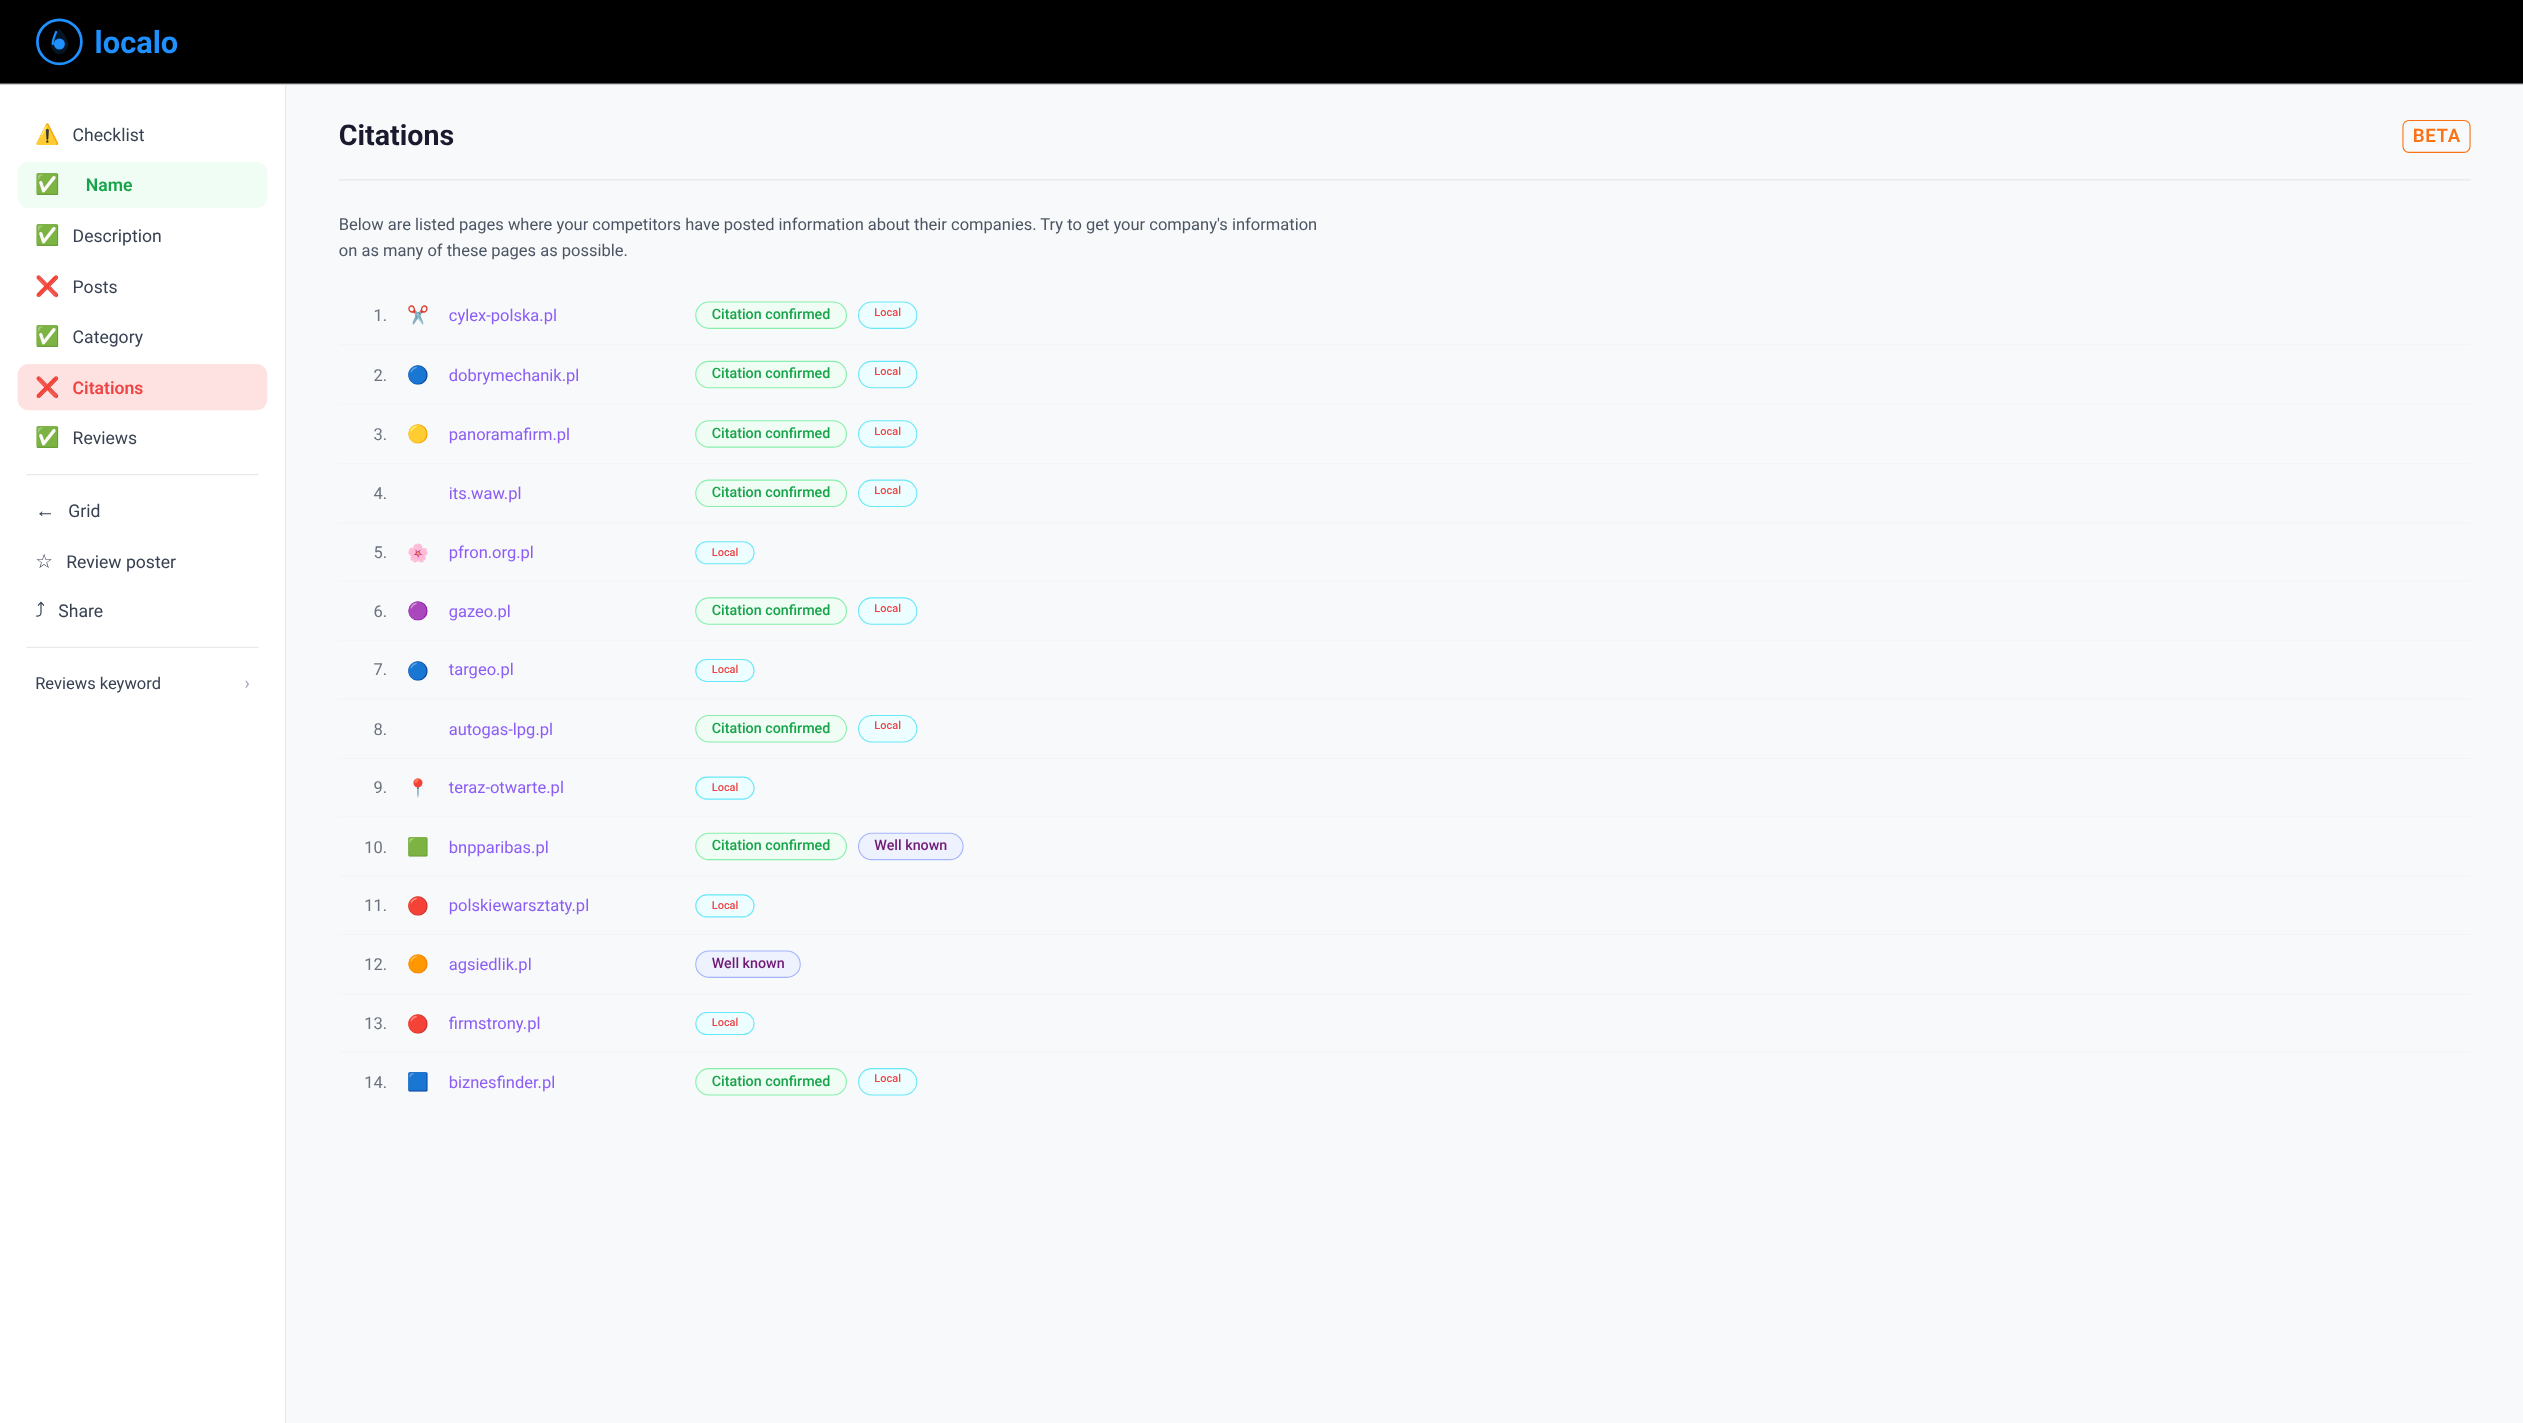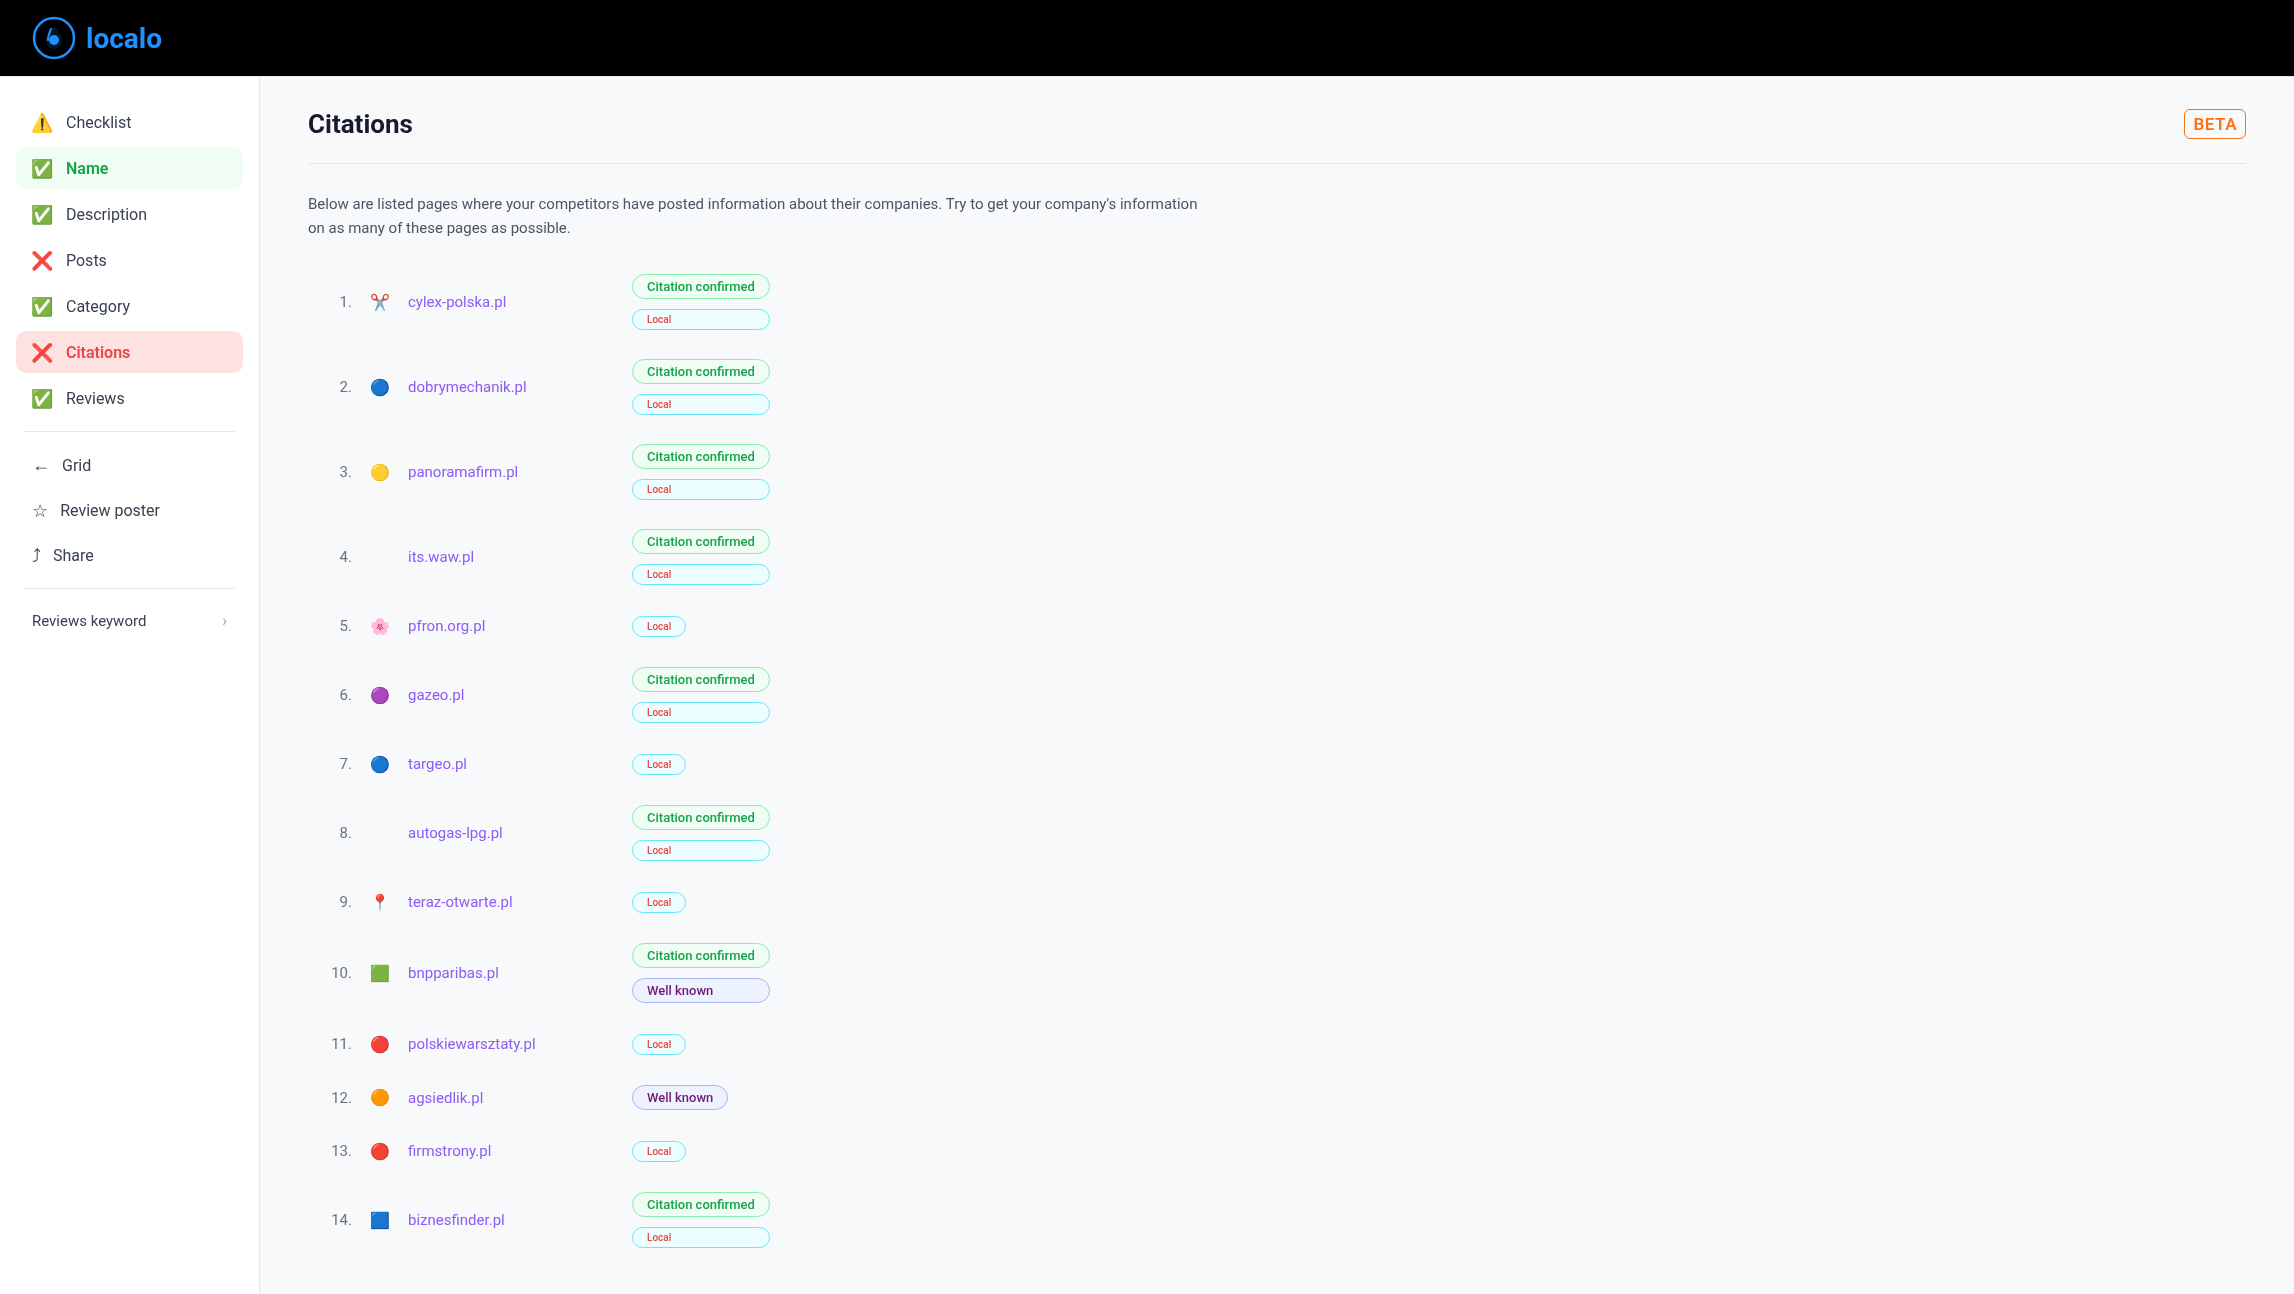--- a/index.html
+++ b/index.html
@@ -150,21 +150,20 @@
       color: #8b5cf6;
       text-decoration: none;
       min-width: 200px;
       flex-shrink: 0;
     }
 
     .citation-badges {
       display: flex;
       gap: 10px;
       margin-left: 8px;
-      flex-direction: column;
     }
 
     .badge-confirmed {
       border: 1.5px solid #86efac;
       color: #16a34a;
       background: #f0fdf4;
       font-size: 13px;
       font-weight: 500;
       padding: 4px 14px;
       border-radius: 20px;
@@ -211,21 +210,21 @@
   <div class="main-layout">
 
     <div class="sidebar">
 
       <div class="sidebar-item">
         <span class="status-icon icon-orange">⚠️</span>
         <span class="sidebar-label">Checklist</span>
       </div>
       <div class="sidebar-item" style="background:#f0fdf4;">
         <span class="status-icon icon-green">✅</span>
-        <span class="sidebar-label" style="color:#16a34a;font-weight:600;">Name</span>
+        <span class="sidebar-label" style="color:#16a34a;font-weight:600;margin-left:12px;">Name</span>
       </div>
       <div class="sidebar-item">
         <span class="status-icon icon-green">✅</span>
         <span class="sidebar-label">Description</span>
       </div>
       <div class="sidebar-item">
         <span class="status-icon icon-red">❌</span>
         <span class="sidebar-label">Posts</span>
       </div>
       <div class="sidebar-item">

